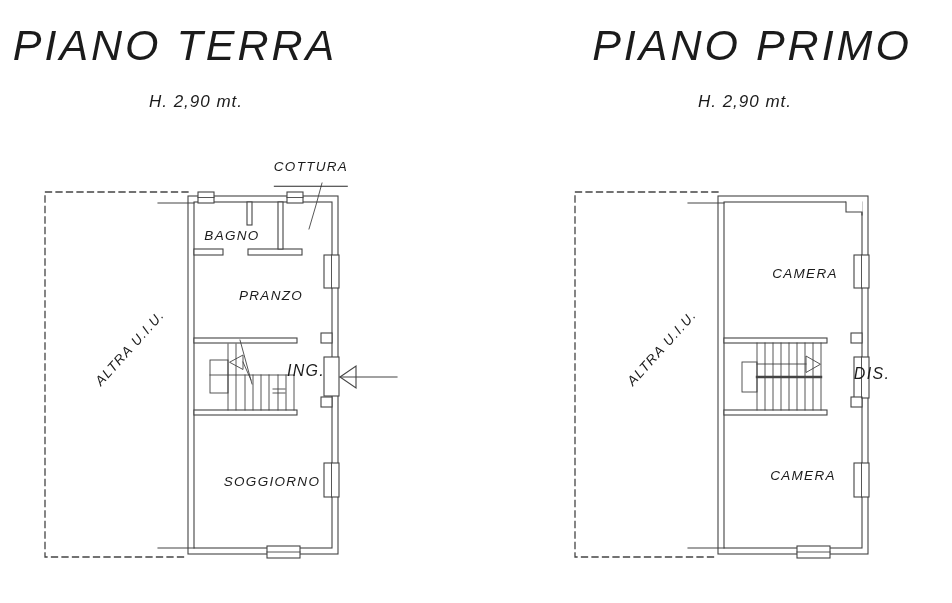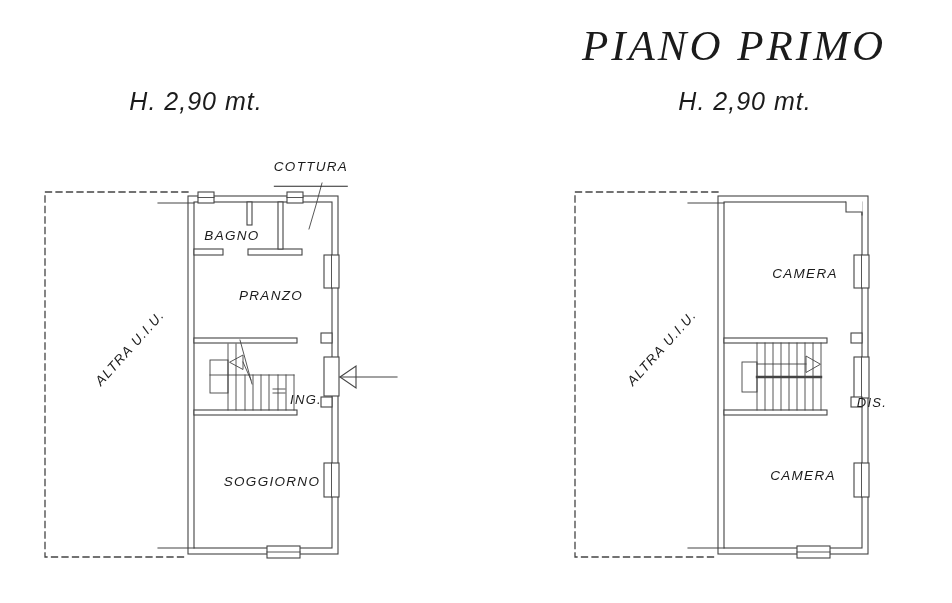--- a/index.html
+++ b/index.html
@@ -7,24 +7,24 @@
     position:relative;width:952px;height:603px;background:#ffffff;overflow:hidden;
     font-family:"Liberation Sans",sans-serif;
   }
   .plan-svg{position:absolute;left:0;top:0;}
   .lbl{
     position:absolute;transform:translate(-50%,-50%);
     font-style:italic;font-size:13.5px;letter-spacing:1.3px;
     color:#1b1b1b;white-space:nowrap;line-height:1;
   }
   .title{font-size:43px;letter-spacing:3px;}
-  .subtitle{font-size:25px;letter-spacing:1px;}
+  .subtitle{font-size:17px;letter-spacing:1px;}
   .rot{transform:translate(-50%,-50%) rotate(-48deg);}
   .underline{border-bottom:1.3px solid #2a2a2a;padding-bottom:12px;}
-  .small{font-size:13px;margin-top:28px;}
+  .small{font-size:16px;}
 </style>
 </head>
 <body>
 
 <div class="page">
 
   <svg class="plan-svg" width="952" height="603" viewBox="0 0 952 603">
 
     <g stroke="#444" fill="none" stroke-width="1.1" stroke-linecap="square">
 
@@ -107,28 +107,29 @@
       <g stroke-width="0.9">
         <rect x="742" y="362" width="15" height="30"></rect>
         <path d="M757,343 V410 M765,343 V410 M773,343 V410 M781,343 V410 M789,343 V410 M797,343 V410 M805,343 V410 M813,343 V410 M821,343 V410"></path>
         <path d="M757,377 H821" stroke-width="2.4"></path>
         <path d="M757,364 H806"></path>
         <path d="M820,364 L806,356 L806,372 Z"></path>
       </g>
     </g>
   </svg>
 
+  <div class="lbl title" style="left:175px;top:45px;">PIANO TERRA</div>
   <div class="lbl subtitle" style="left:196px;top:101px;">H. 2,90 mt.</div>
   <div class="lbl underline" style="left:311px;top:173px;">COTTURA</div>
   <div class="lbl" style="left:232px;top:224px;margin-top:12px;">BAGNO</div>
   <div class="lbl" style="left:271px;top:296px;">PRANZO</div>
   <div class="lbl small" style="left:306px;top:371px;">ING.</div>
   <div class="lbl" style="left:272px;top:482px;text-align:right;">SOGGIORNO</div>
   <div class="lbl rot" style="left:130px;top:348px;">ALTRA U.I.U.</div>
 
-  <div class="lbl title" style="left:734px;top:45px;font-family:Liberation Serif, serif;">PIANO PRIMO</div>
+  <div class="lbl title" style="left:752px;top:45px;">PIANO PRIMO</div>
   <div class="lbl subtitle" style="left:745px;top:101px;">H. 2,90 mt.</div>
   <div class="lbl" style="left:805px;top:274px;">CAMERA</div>
   <div class="lbl small" style="left:872px;top:374px;">DIS.</div>
   <div class="lbl" style="left:803px;top:476px;">CAMERA</div>
   <div class="lbl rot" style="left:662px;top:348px;">ALTRA U.I.U.</div>
 
 </div>
 
 </body></html>

